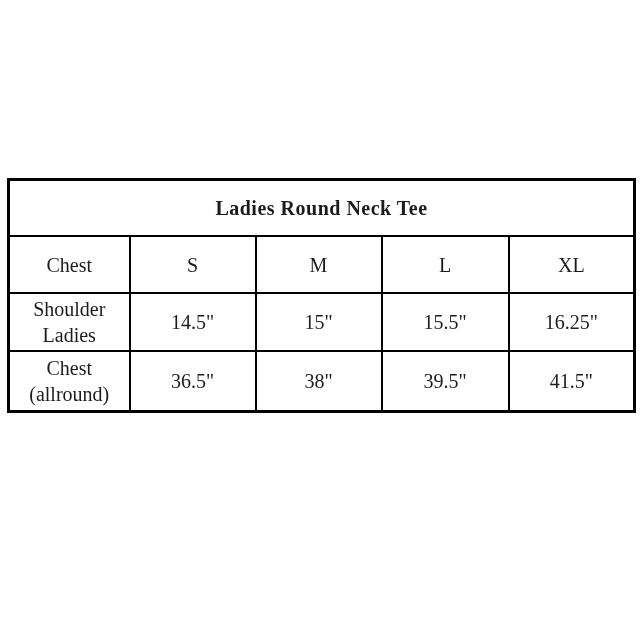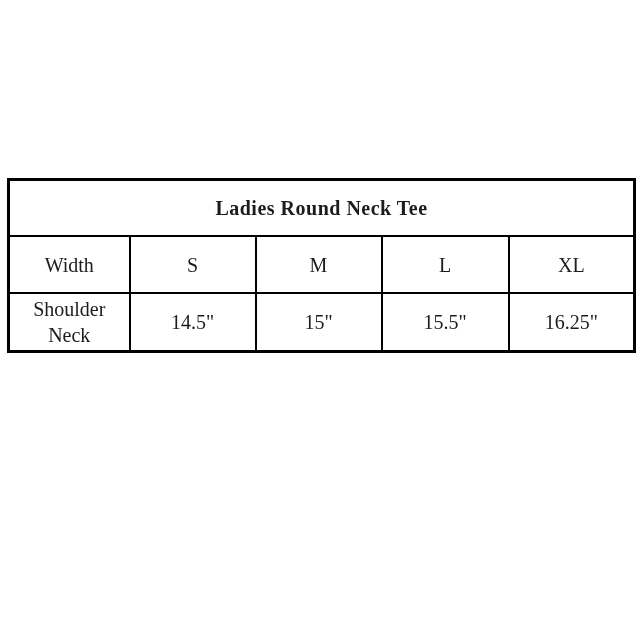--- a/index.html
+++ b/index.html
@@ -57,28 +57,35 @@
       <col style="width:126px">
       <col style="width:126px">
       <col style="width:127px">
       <col style="width:126px">
     </colgroup>
     <tbody>
       <tr class="title-row">
         <td colspan="5" class="title-cell">Ladies Round Neck Tee</td>
       </tr>
       <tr class="header-row">
-        <td>Width</td>
+        <td>Chest</td>
         <td>S</td>
         <td>M</td>
         <td>L</td>
         <td>XL</td>
       </tr>
       <tr class="row-1">
-        <td>Shoulder Neck</td>
+        <td>Shoulder Ladies</td>
         <td>14.5"</td>
         <td>15"</td>
         <td>15.5"</td>
         <td>16.25"</td>
+      </tr>
+      <tr class="row-2">
+        <td>Chest (allround)</td>
+        <td>36.5"</td>
+        <td>38"</td>
+        <td>39.5"</td>
+        <td>41.5"</td>
       </tr>
     </tbody>
   </table>
 </div>
 
 </body></html>

